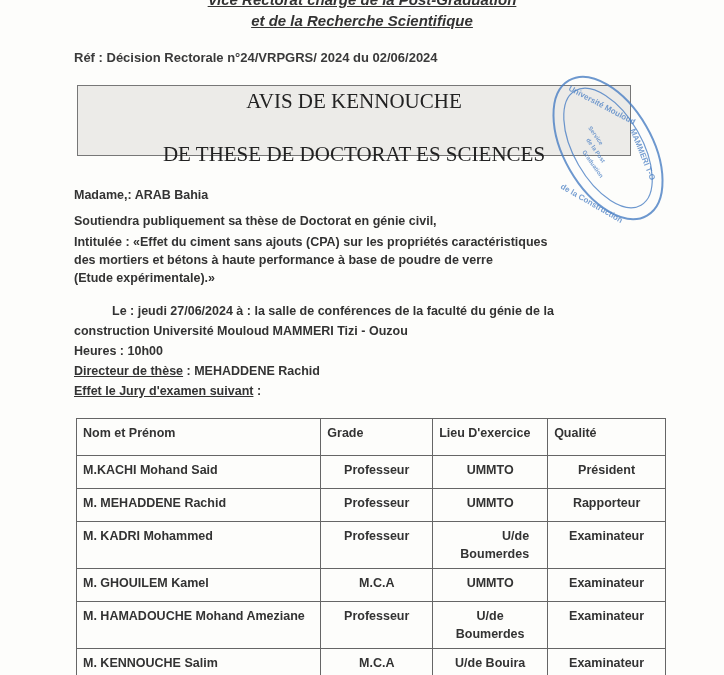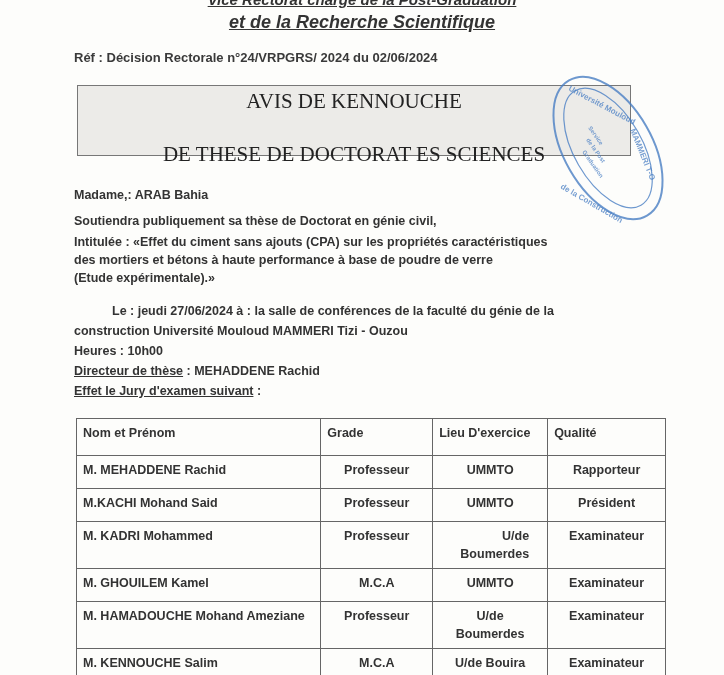--- a/index.html
+++ b/index.html
@@ -9,21 +9,21 @@
       font-family: "Liberation Sans", sans-serif;
       color: #2a2a2a;
     }
     .hdr1 {
       position: absolute; left: 0; width: 724px; top: -9px; text-align: center;
       font-weight: bold; font-style: italic; font-size: 15px; text-decoration: underline;
       color: #333;
     }
     .hdr2 {
       position: absolute; left: 0; width: 724px; top: 12px; text-align: center;
-      font-weight: bold; font-style: italic; font-size: 18px; text-decoration: underline;
+      font-weight: bold; font-style: italic; font-size: 15px; text-decoration: underline;
       color: #333;
     }
     .ref {
       position: absolute; left: 74px; top: 50px;
       font-weight: bold; font-size: 13px; color: #3a3a3a;
     }
     .titlebox {
       position: absolute; left: 77px; top: 85px; width: 554px; height: 71px;
       border: 1px solid #777; background: #ecebe8;
       box-sizing: border-box;
@@ -100,30 +100,30 @@
       <col style="width:118px">
   </colgroup>
   <tbody>
       <tr>
     <th>Nom et Prénom</th>
     <th>Grade</th>
     <th>Lieu D'exercice</th>
     <th>Qualité</th>
   </tr>
   <tr class="row">
+    <td>M.KACHI Mohand Said</td>
+    <td class="c">Professeur</td>
+    <td class="c">UMMTO</td>
+    <td class="c">Président</td>
+  </tr>
+  <tr class="row">
     <td>M. MEHADDENE Rachid</td>
     <td class="c">Professeur</td>
     <td class="c">UMMTO</td>
     <td class="c">Rapporteur</td>
-  </tr>
-  <tr class="row">
-    <td>M.KACHI Mohand Said</td>
-    <td class="c">Professeur</td>
-    <td class="c">UMMTO</td>
-    <td class="c">Président</td>
   </tr>
   <tr class="row">
     <td>M. KADRI Mohammed</td>
     <td class="c">Professeur</td>
     <td class="r" style="padding-right:18px">U/de Boumerdes</td>
     <td class="c">Examinateur</td>
   </tr>
   <tr class="row">
     <td>M. GHOUILEM  Kamel</td>
     <td class="c">M.C.A</td>

